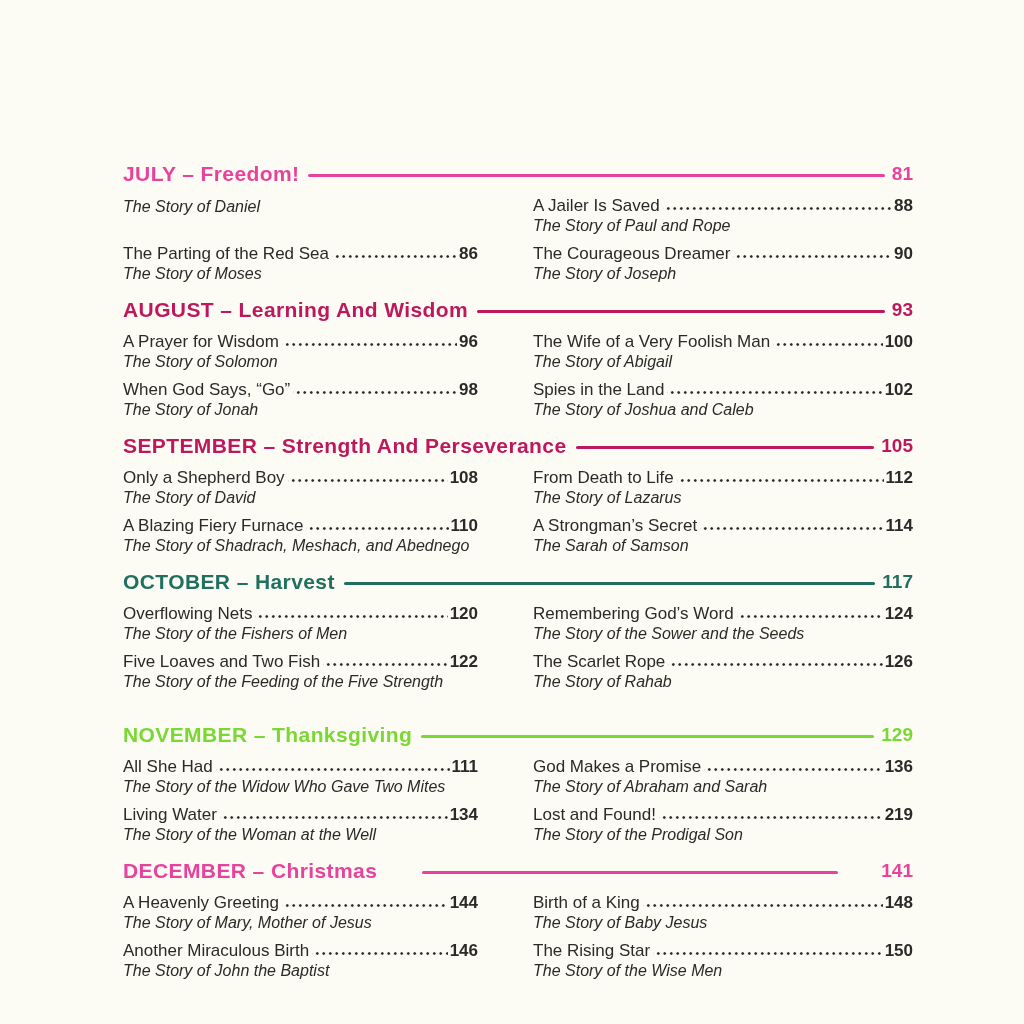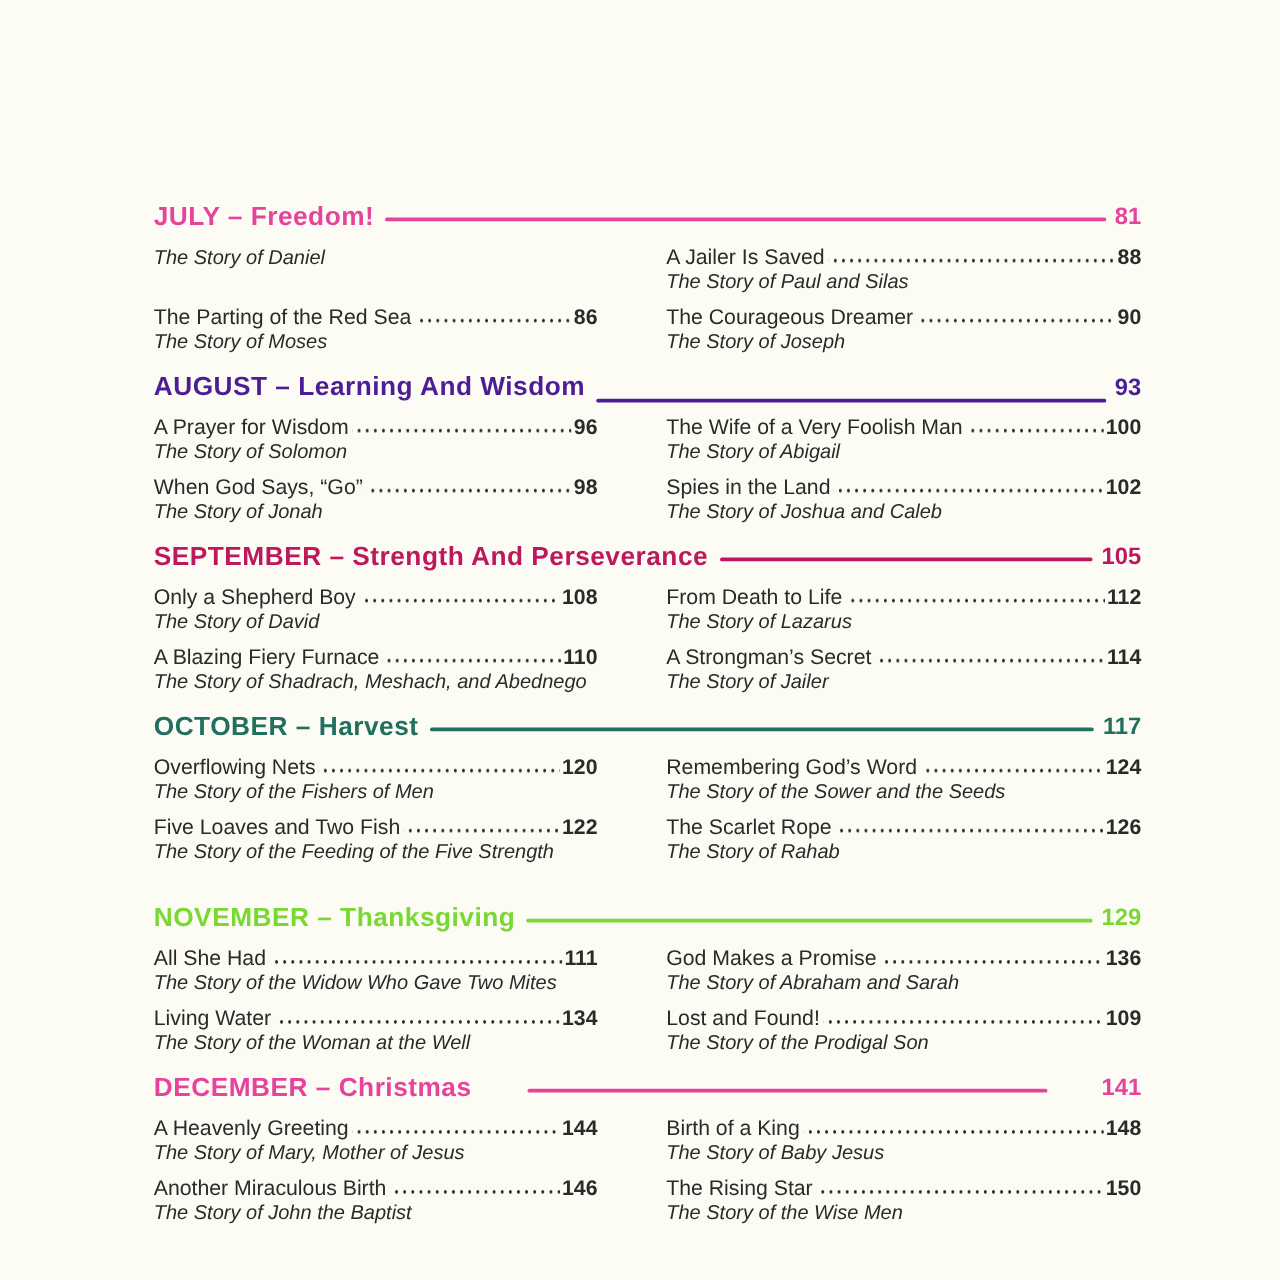--- a/index.html
+++ b/index.html
@@ -49,21 +49,21 @@
     <div class="entries">
       <div class="entry">
         <div class="entry-sub">The Story of Daniel</div>
       </div>
       <div class="entry">
         <div class="entry-line">
           <span class="entry-title">A Jailer Is Saved</span>
           <span class="leader"></span>
           <span class="entry-page">88</span>
         </div>
-        <div class="entry-sub">The Story of Paul and Silas</div>
+        <div class="entry-sub">The Story of Paul and Rope</div>
       </div>
       <div class="entry">
         <div class="entry-line">
           <span class="entry-title">The Parting of the Red Sea</span>
           <span class="leader"></span>
           <span class="entry-page">86</span>
         </div>
         <div class="entry-sub">The Story of Moses</div>
       </div>
       <div class="entry">
@@ -71,21 +71,21 @@
           <span class="entry-title">The Courageous Dreamer</span>
           <span class="leader"></span>
           <span class="entry-page">90</span>
         </div>
         <div class="entry-sub">The Story of Joseph</div>
       </div>
     </div>
   </section>
 
   <section class="toc-section">
-    <div class="sec-header" style="color: #4c1d95; align-items: flex-end;">
+    <div class="sec-header" style="color: #be185d;">
       <span class="sec-label">AUGUST – Learning And Wisdom</span>
       <span class="sec-rule"></span>
       <span class="sec-page">93</span>
     </div>
     <div class="entries">
       <div class="entry">
         <div class="entry-line">
           <span class="entry-title">A Prayer for Wisdom</span>
           <span class="leader"></span>
           <span class="entry-page">96</span>
@@ -149,21 +149,21 @@
           <span class="entry-page">110</span>
         </div>
         <div class="entry-sub">The Story of Shadrach, Meshach, and Abednego</div>
       </div>
       <div class="entry">
         <div class="entry-line">
           <span class="entry-title">A Strongman’s Secret</span>
           <span class="leader"></span>
           <span class="entry-page">114</span>
         </div>
-        <div class="entry-sub">The Story of Jailer</div>
+        <div class="entry-sub">The Sarah of Samson</div>
       </div>
     </div>
   </section>
 
   <section class="toc-section">
     <div class="sec-header" style="color: rgb(33, 112, 95);">
       <span class="sec-label">OCTOBER – Harvest</span>
       <span class="sec-rule"></span>
       <span class="sec-page">117</span>
     </div>
@@ -231,21 +231,21 @@
           <span class="entry-title">Living Water</span>
           <span class="leader"></span>
           <span class="entry-page">134</span>
         </div>
         <div class="entry-sub">The Story of the Woman at the Well</div>
       </div>
       <div class="entry">
         <div class="entry-line">
           <span class="entry-title">Lost and Found!</span>
           <span class="leader"></span>
-          <span class="entry-page">109</span>
+          <span class="entry-page">219</span>
         </div>
         <div class="entry-sub">The Story of the Prodigal Son</div>
       </div>
     </div>
   </section>
 
   <section class="toc-section">
     <div class="sec-header" style="color: rgb(232, 67, 156); gap: 36px;">
       <span class="sec-label">DECEMBER – Christmas</span>
       <span class="sec-rule"></span>

